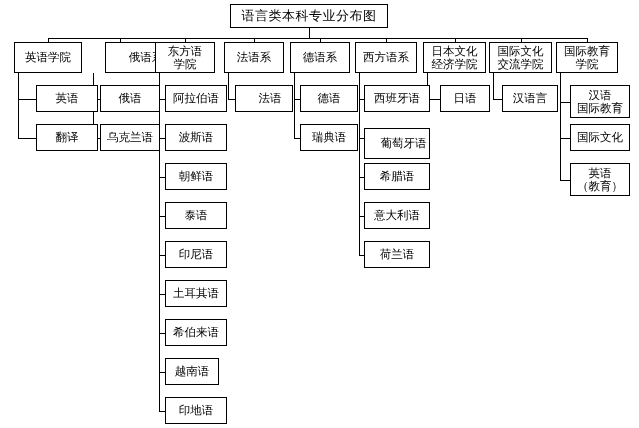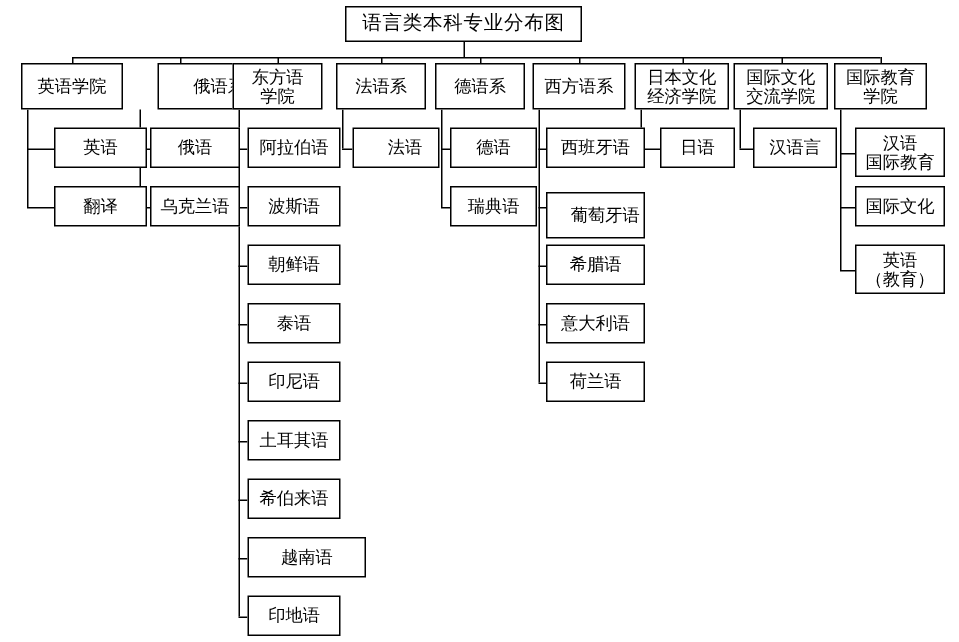--- a/index.html
+++ b/index.html
@@ -84,21 +84,21 @@
     <div class="node level3" style="left: 165px; top: 163px; width: 62px; height: 27px;">朝鲜语</div>
     <div class="line h" style="left: 159px; top: 177px; width: 6px;"></div>
     <div class="node level3" style="left: 165px; top: 202px; width: 62px; height: 27px;">泰语</div>
     <div class="line h" style="left: 159px; top: 216px; width: 6px;"></div>
     <div class="node level3" style="left: 165px; top: 241px; width: 62px; height: 27px;">印尼语</div>
     <div class="line h" style="left: 159px; top: 255px; width: 6px;"></div>
     <div class="node level3" style="left: 165px; top: 280px; width: 62px; height: 27px;">土耳其语</div>
     <div class="line h" style="left: 159px; top: 294px; width: 6px;"></div>
     <div class="node level3" style="left: 165px; top: 319px; width: 62px; height: 27px;">希伯来语</div>
     <div class="line h" style="left: 159px; top: 333px; width: 6px;"></div>
-    <div class="node level3" style="left: 165px; top: 358px; width: 79px; height: 27px;">越南语</div>
+    <div class="node level3" style="left: 165px; top: 358px; width: 54px; height: 27px;">越南语</div>
     <div class="line h" style="left: 159px; top: 372px; width: 6px;"></div>
     <div class="node level3" style="left: 165px; top: 397px; width: 62px; height: 27px;">印地语</div>
     <div class="line h" style="left: 159px; top: 411px; width: 6px;"></div>
     <div class="line v" style="left: 159px; top: 73px; height: 338px;"></div>
     <div class="line v" style="left: 254px; top: 38px; height: 4px;"></div>
     <div class="node level2" style="left: 224px; top: 42px; width: 60px; height: 31px;">法语系</div>
     <div class="node level3" style="left: 235px; top: 85px; width: 58px; height: 27px; padding-left: 12px;">法语</div>
     <div class="line h" style="left: 228px; top: 99px; width: 7px;"></div>
     <div class="line v" style="left: 228px; top: 73px; height: 26px;"></div>
     <div class="line v" style="left: 320px; top: 38px; height: 4px;"></div>

